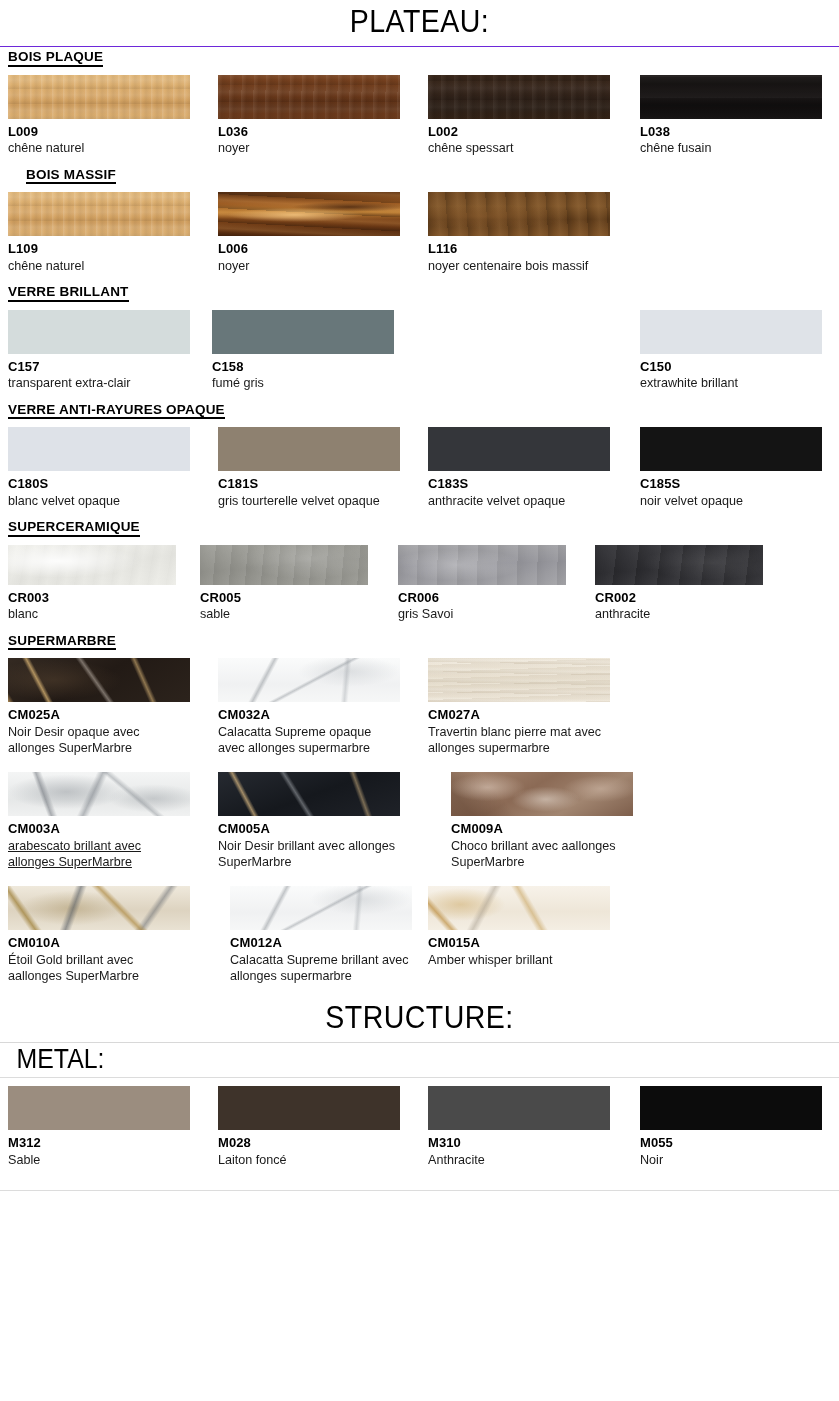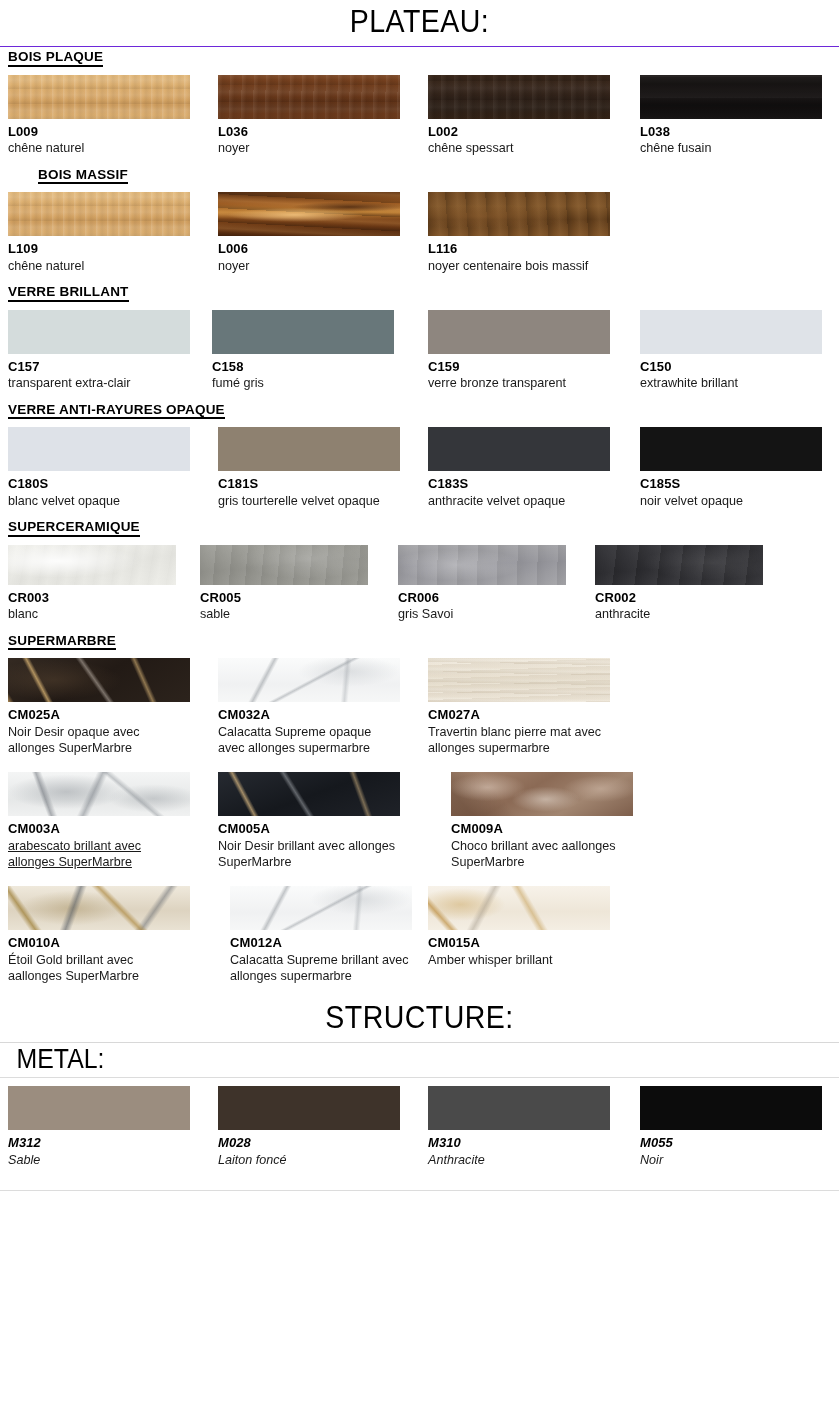--- a/index.html
+++ b/index.html
@@ -40,21 +40,21 @@
     font-size:13.5px;
     font-weight:bold;
     letter-spacing:0.2px;
     display:inline-block;
     border-bottom:2px solid #000;
     line-height:1.15;
     padding-bottom:0px;
     white-space:nowrap;
   }
   .cat-row{padding:0 0 0 8px;}
-  .cat-row.indent{padding-left:38px;text-decoration:underline;}
+  .cat-row.indent{padding-left:26px;text-decoration:underline;}
 
   
   .row{position:relative;}
   .cell{position:absolute;top:0;}
   .sw{
     width:100%;
     height:44px;
     background-size:cover;
     background-position:center;
     background-repeat:no-repeat;
@@ -129,25 +129,20 @@
         <div class="cell" style="left: 8px; width: 182px;">
           <div class="sw" style="height: 44px; background: linear-gradient(rgb(212, 220, 220) 0%, rgb(212, 220, 220) 100%) rgb(212, 220, 220);"></div>
           <div class="code">C157</div>
           <div class="desc" style="width: 178px;">transparent extra-clair</div>
         </div>
         <div class="cell" style="left: 212px; width: 182px;">
           <div class="sw" style="height: 44px; background: linear-gradient(rgb(104, 119, 122) 0%, rgb(104, 119, 122) 100%) rgb(104, 119, 122);"></div>
           <div class="code">C158</div>
           <div class="desc" style="width: 178px;">fumé gris</div>
         </div>
-        <div class="cell" style="left: 428px; width: 182px;">
-          <div class="sw" style="height: 44px; background: linear-gradient(rgb(142, 134, 127) 0%, rgb(142, 134, 127) 100%) rgb(142, 134, 127);"></div>
-          <div class="code">C159</div>
-          <div class="desc" style="width: 178px;">verre bronze transparent</div>
-        </div>
         <div class="cell" style="left: 640px; width: 182px;">
           <div class="sw" style="height: 44px; background: linear-gradient(rgb(223, 227, 232) 0%, rgb(223, 227, 232) 100%) rgb(223, 227, 232);"></div>
           <div class="code">C150</div>
           <div class="desc" style="width: 178px;">extrawhite brillant</div>
         </div>
       </div>
       <div class="cat-row"><span class="cat">VERRE ANTI-RAYURES OPAQUE</span></div>
       <div class="row" style="height: 90px; margin-top: 8px;">
         <div class="cell" style="left: 8px; width: 182px;">
           <div class="sw" style="height: 44px; background: linear-gradient(rgb(222, 226, 232) 0%, rgb(222, 226, 232) 100%) rgb(222, 226, 232);"></div>
@@ -249,21 +244,21 @@
 
   <div style="padding-top:4px;">
     <div class="banner">STRUCTURE:</div>
   </div>
 
   <div class="metal-wrap">
     <div class="metal-banner">METAL:</div>
   </div>
 
   <div id="metal-section">
-      <div class="row" style="height: 90px; margin-top: 8px; font-style: italic;">
+      <div class="row" style="height: 90px; margin-top: 8px;">
         <div class="cell" style="left: 8px; width: 182px;">
           <div class="sw" style="height: 44px; background: linear-gradient(rgb(155, 141, 127) 0%, rgb(155, 141, 127) 100%) rgb(155, 141, 127);"></div>
           <div class="code">M312</div>
           <div class="desc" style="width: 178px;">Sable</div>
         </div>
         <div class="cell" style="left: 218px; width: 182px;">
           <div class="sw" style="height: 44px; background: linear-gradient(rgb(62, 51, 42) 0%, rgb(62, 51, 42) 100%) rgb(62, 51, 42);"></div>
           <div class="code">M028</div>
           <div class="desc" style="width: 178px;">Laiton foncé</div>
         </div>

